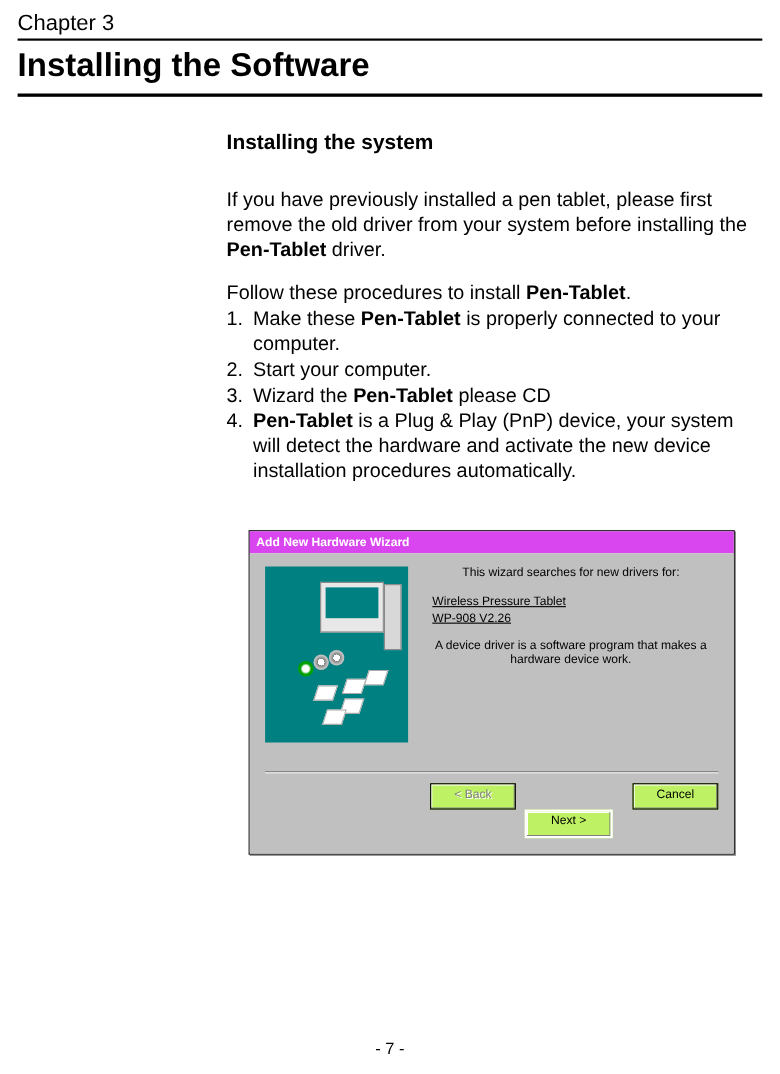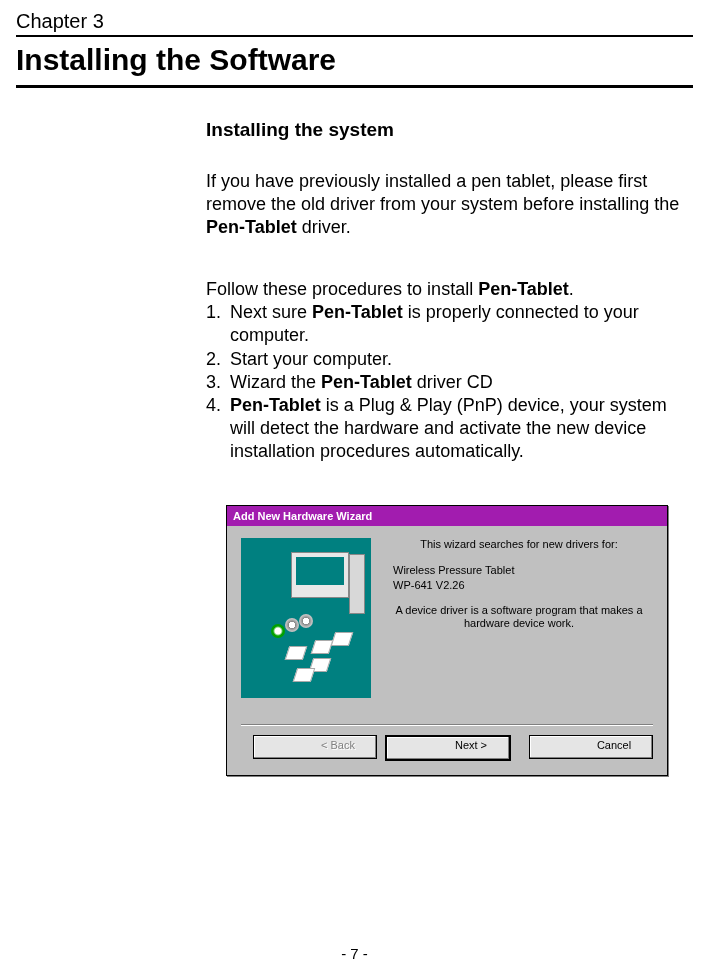--- a/index.html
+++ b/index.html
@@ -33,21 +33,21 @@
       margin-right: 4px;
       font-size: 18px;
       line-height: 1.28;
     }
     .section-heading {
       font-size: 19px;
       font-weight: bold;
       margin-bottom: 28px;
     }
     .para {
-      margin-bottom: 39px;
+      margin-bottom: 16px;
     }
     .procedure-intro {
       margin-bottom: 0;
     }
     .list {
       margin-top: 0;
     }
     .list-item {
       display: flex;
       align-items: baseline;
@@ -62,21 +62,21 @@
     .wizard-wrap {
       margin-top: 42px;
       margin-left: 20px;
       width: 440px;
       box-shadow: 1px 1px 0 #808080;
       border: 1px solid #000;
       font-family: "MS Sans Serif", Tahoma, sans-serif;
       font-size: 11px;
     }
     .wizard-titlebar {
-      background: #a21caf;
+      background: #d946ef;
       color: #fff;
       padding: 3px 6px;
       font-weight: bold;
     }
     .wizard-body {
       background: #c0c0c0;
       padding: 12px 14px 10px 14px;
     }
     .wizard-main {
       display: flex;
@@ -127,49 +127,49 @@
       border: 1px solid #aaa;
       transform: skewX(-18deg);
     }
     .doc.d1 { top: 108px; left: 46px; }
     .doc.d2 { top: 102px; left: 72px; }
     .doc.d3 { top: 120px; left: 70px; }
     .doc.d4 { top: 94px; left: 92px; }
     .doc.d5 { top: 130px; left: 54px; }
     .wizard-text { flex: 1; color: #000; }
     .wizard-text p { margin: 0 0 12px 0; line-height: 1.25; text-align: center; }
-    .wizard-device { margin-left: 8px; margin-bottom: 12px; }
+    .wizard-device { margin-left: 8px; margin-bottom: 12px; text-decoration: underline; }
     .wizard-divider {
       height: 1px;
       background: #808080;
       margin: 6px 0 10px 0;
       box-shadow: 0 1px 0 #fff;
     }
     .wizard-buttons {
       display: flex;
       justify-content: flex-end;
       gap: 8px;
       padding-bottom: 4px;
     }
     .wiz-btn {
       width: 76px;
       height: 22px;
-      background: #e5e5e5;
+      background: #bef264;
       border: 1px solid #000;
       box-shadow: inset -1px -1px 0 #808080, inset 1px 1px 0 #fff;
       font-family: inherit;
       font-size: 11px;
       text-align: center;
       line-height: 18px;
       display: inline-block;
-      padding-left: 46px;
     }
     .wiz-btn.default {
-      border: 2px solid #000000;
+      border: 2px solid #ffffff;
       line-height: 16px;
+      margin-top: 24px;
     }
     .wiz-btn.disabled {
       color: #808080;
       text-shadow: 1px 1px 0 #fff;
     }
     .page-number {
       position: absolute;
       bottom: 14px;
       left: 0;
       width: 100%;
@@ -194,31 +194,31 @@
     </div>
 
     <div class="procedure-intro">
       <span>Follow these procedures to install </span><span class="bold">Pen-Tablet</span><span>.</span>
     </div>
 
     <div class="list">
       <div class="list-item">
         <span class="list-num">1.</span>
         <span class="list-text">
-          <span>Next sure </span><span class="bold">Pen-Tablet</span><span> is properly connected to your computer.</span>
+          <span>Make these </span><span class="bold">Pen-Tablet</span><span> is properly connected to your computer.</span>
         </span>
       </div>
       <div class="list-item">
         <span class="list-num">2.</span>
         <span class="list-text">Start your computer.</span>
       </div>
       <div class="list-item">
         <span class="list-num">3.</span>
         <span class="list-text">
-          <span>Wizard the </span><span class="bold">Pen-Tablet</span><span> driver CD</span>
+          <span>Wizard the </span><span class="bold">Pen-Tablet</span><span> please CD</span>
         </span>
       </div>
       <div class="list-item">
         <span class="list-num">4.</span>
         <span class="list-text">
           <span class="bold">Pen-Tablet</span><span> is a Plug &amp; Play (PnP) device, your system will detect the hardware and activate the new device installation procedures automatically.</span>
         </span>
       </div>
     </div>
 
@@ -237,21 +237,21 @@
             <div class="doc d1"></div>
             <div class="doc d2"></div>
             <div class="doc d3"></div>
             <div class="doc d4"></div>
             <div class="doc d5"></div>
           </div>
           <div class="wizard-text">
             <p>This wizard searches for new drivers for:</p>
             <div class="wizard-device">
               <div>Wireless Pressure Tablet</div>
-              <div>WP-641 V2.26</div>
+              <div>WP-908 V2.26</div>
             </div>
             <p>A device driver is a software program that makes a hardware device work.</p>
           </div>
         </div>
         <div class="wizard-divider"></div>
         <div class="wizard-buttons">
           <span class="wiz-btn disabled">&lt; Back</span>
           <span class="wiz-btn default">Next &gt;</span>
           <span class="wiz-btn" style="margin-left:10px">Cancel</span>
         </div>

